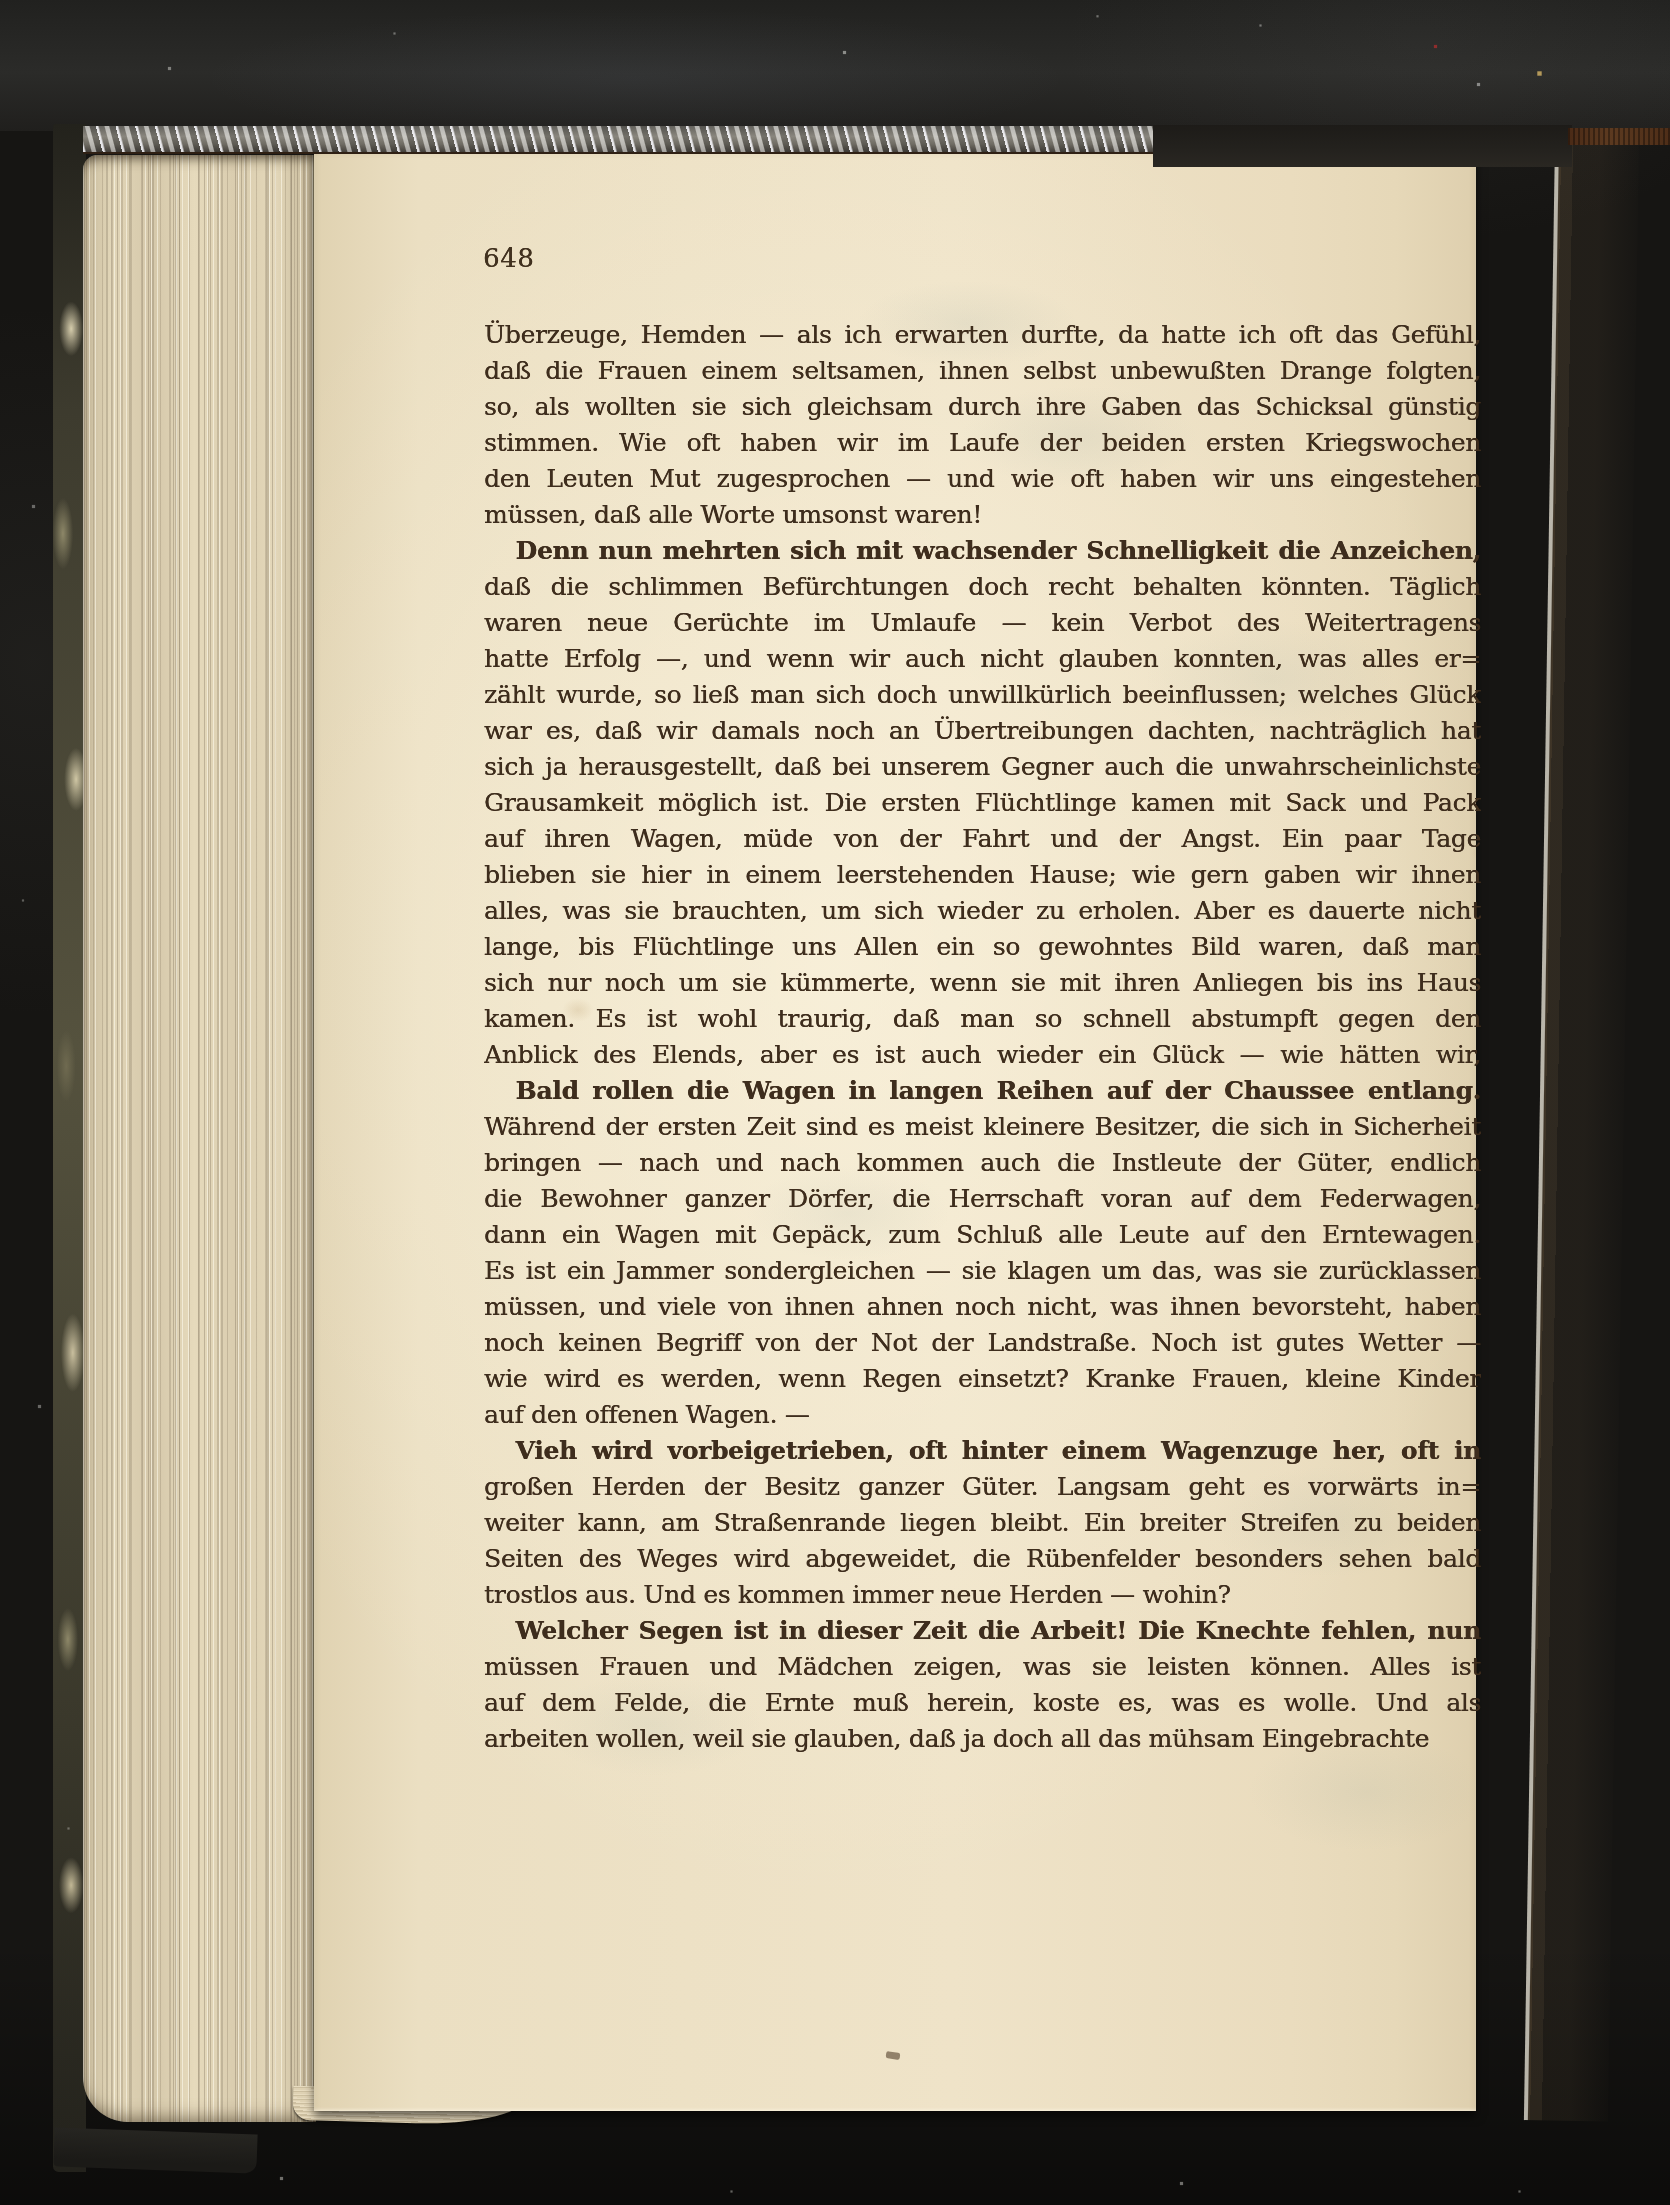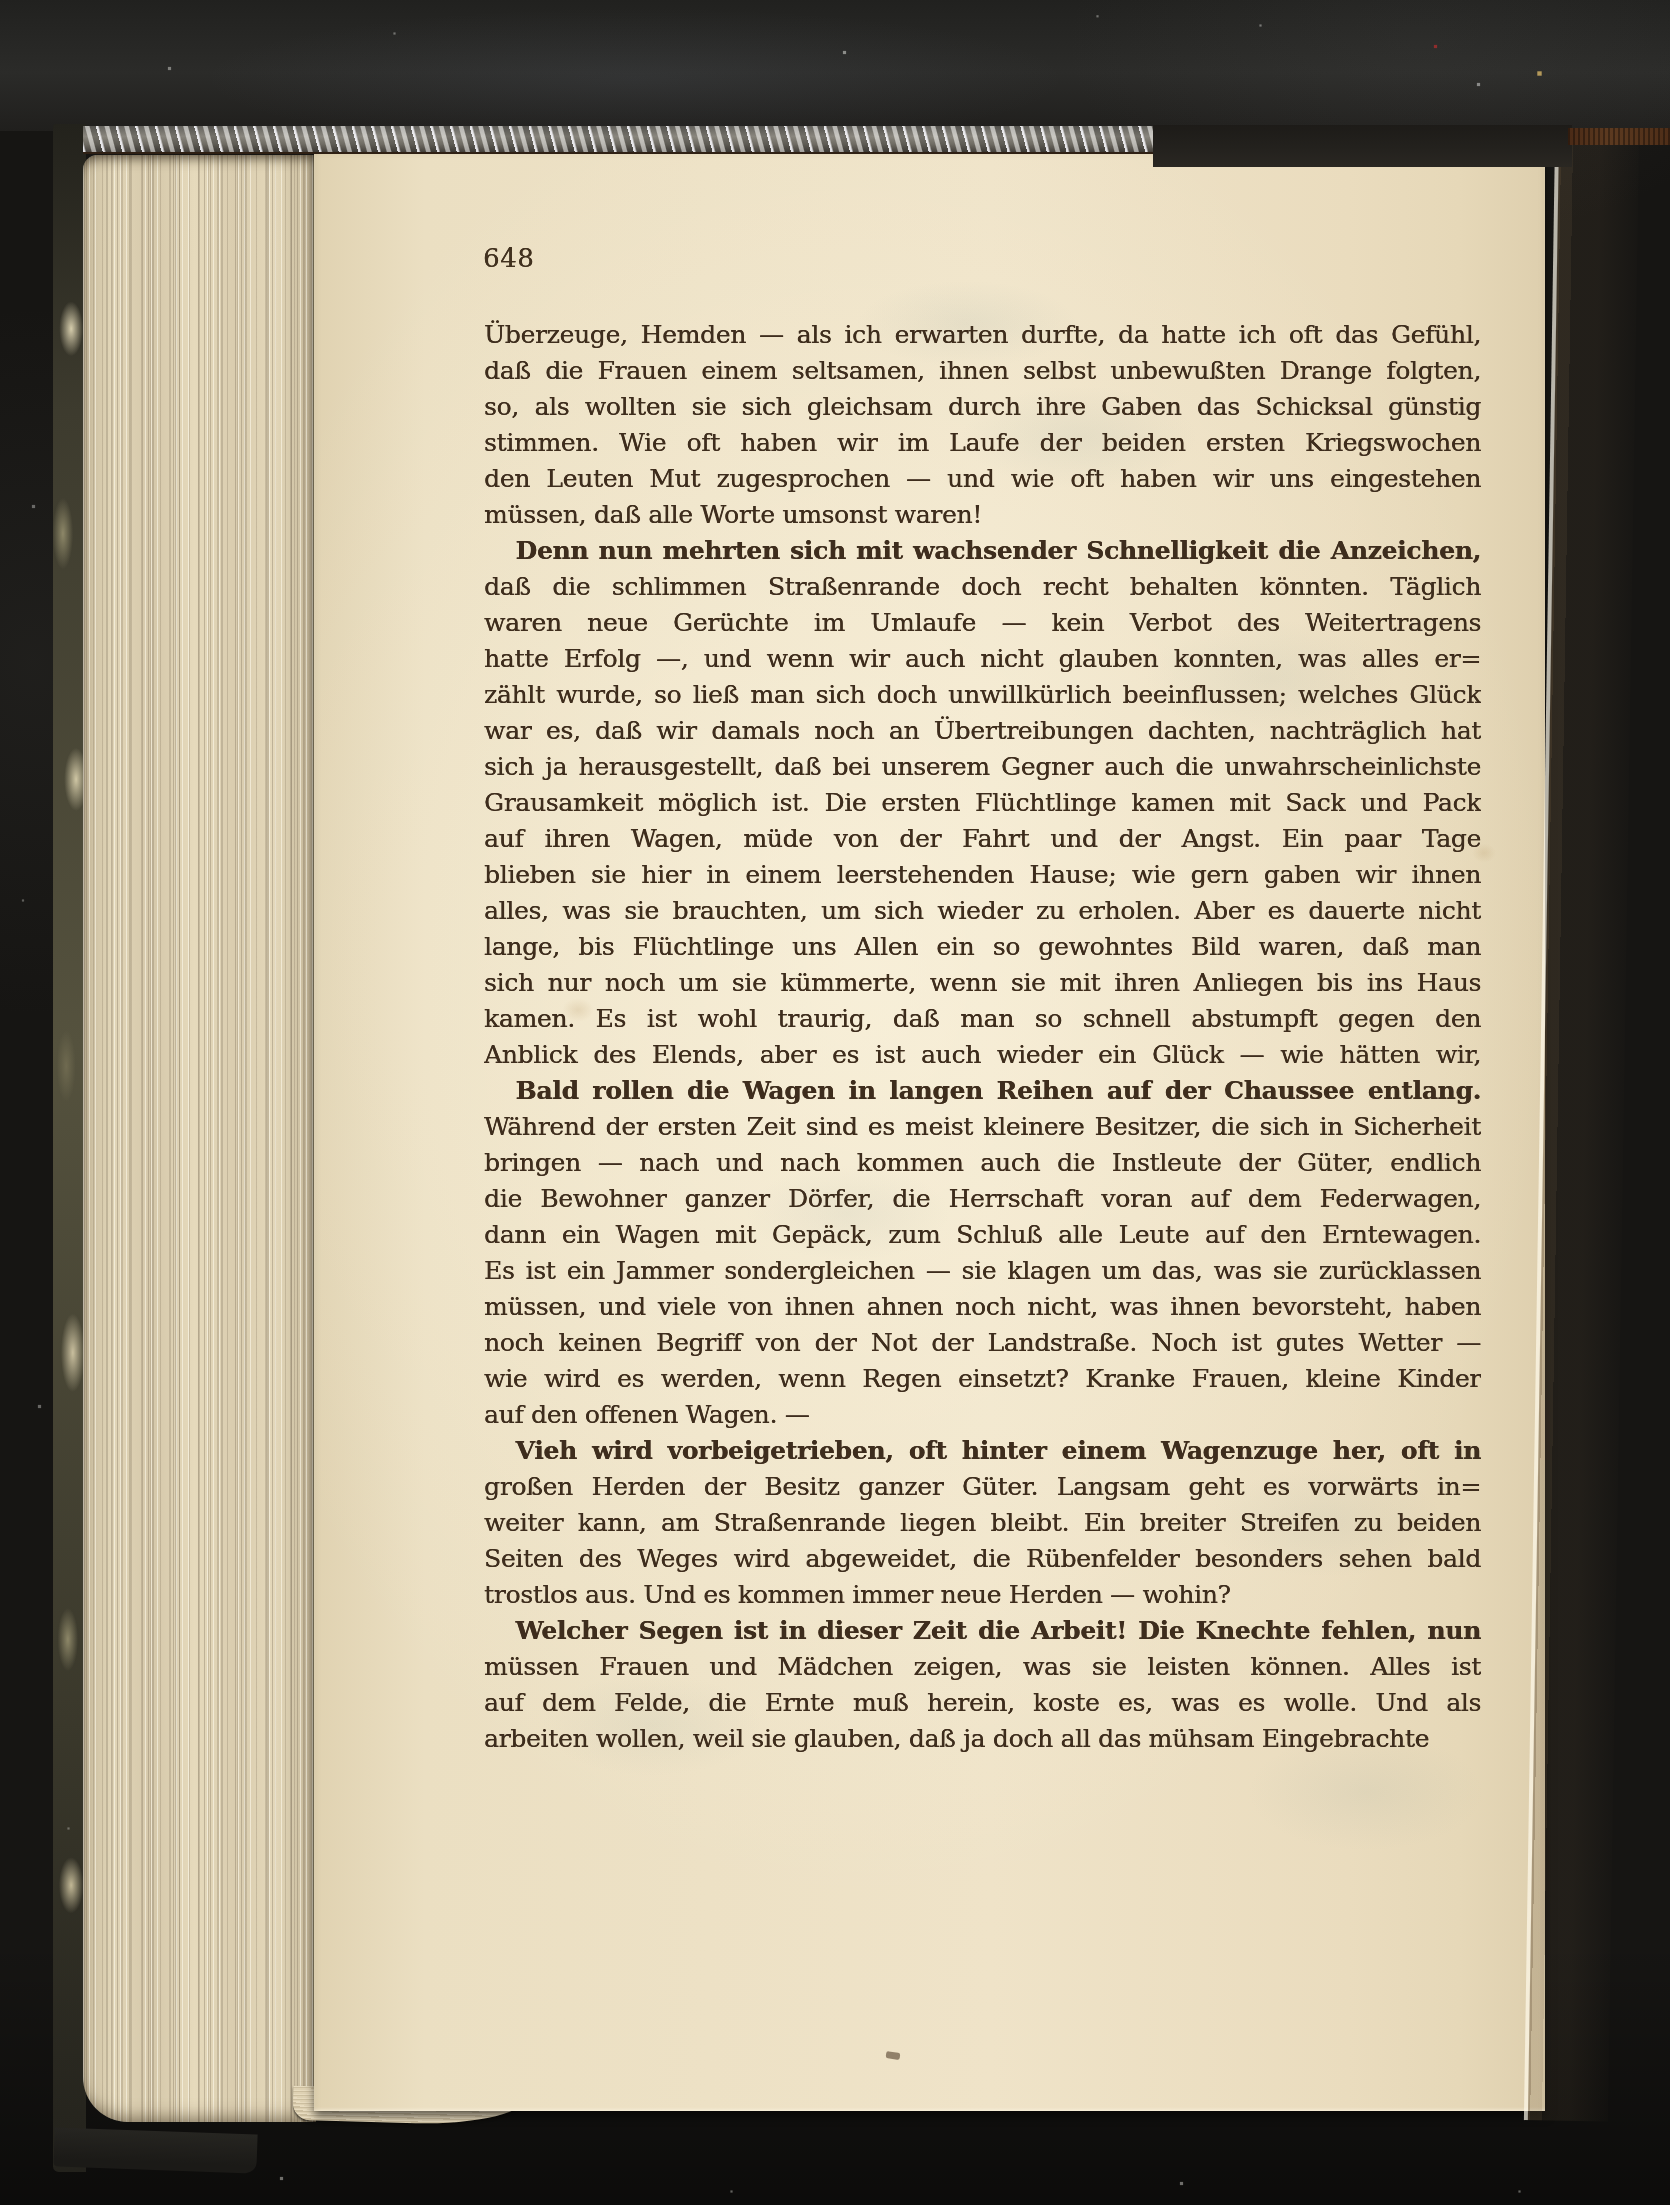--- a/index.html
+++ b/index.html
@@ -40,27 +40,27 @@
       linear-gradient(90deg,#c3b698 0%,#e2d6b8 12%,#d5c8aa 30%,#e6dabc 48%,#d9ccae 66%,#e4d8ba 82%,#cdc0a2 94%,#b4a689 100%);
     border-radius:14.6px 0 0 45px;
     box-shadow:inset 0 10px 12.4px -7.9px rgba(40,30,18,0.85), inset 0 -14.6px 15.8px -10px rgba(60,48,30,0.55);}
   
   .fan-edge{position:absolute;left:293px;top:2089px;width:236px;height:34px;
     background:repeating-linear-gradient(180deg,#e8dcc0 0 1.1px,#cdbfa0 1.1px 2.3px,#dfd2b4 2.3px 3.9px);
     border-radius:0 0 113px 17px / 0 0 31.5px 17px;transform:rotate(1.6deg);
     box-shadow:0 1.7px 2.3px rgba(10,8,5,0.7);}
 
   
-  .page{position:absolute;left:314px;top:144px;width:1231px;height:1967px;
+  .page{position:absolute;left:314px;top:144px;width:1120px;height:1967px;
     background:
       radial-gradient(ellipse 956px 1294px at 45% 42%, rgba(255,249,230,0.55), rgba(255,249,230,0) 72%),
       linear-gradient(90deg,#e0d2b1 0%,#ebdfc2 9%,#efe3c8 55%,#eadcbe 84%,#e6d8b8 93%,#decfae 100%);
     box-shadow:inset 0 9px 11.3px -6.8px rgba(70,55,35,0.50),
                inset 0 -2.8px 3.9px -1.7px rgba(255,250,232,0.75),
-               0 5.6px 9px rgba(0,0,0,0.55);}
+               0 5.6px 9px rgba(0,0,0,0.55);padding-left:42px;}
   
   .ghost{position:absolute;left:0;top:0;width:100%;height:100%;pointer-events:none;
     background:
       radial-gradient(ellipse 158px 62px at 653px 180px, rgba(143,160,152,0.12), rgba(0,0,0,0) 70%),
       radial-gradient(ellipse 169px 73px at 765px 293px, rgba(143,160,152,0.12), rgba(0,0,0,0) 70%),
       radial-gradient(ellipse 180px 84px at 956px 534px, rgba(143,160,152,0.11), rgba(0,0,0,0) 70%),
       radial-gradient(ellipse 146px 68px at 534px 1069px, rgba(143,160,152,0.10), rgba(0,0,0,0) 70%),
       radial-gradient(ellipse 169px 79px at 1013px 1378px, rgba(143,160,152,0.11), rgba(0,0,0,0) 70%),
       radial-gradient(ellipse 158px 73px at 338px 1581px, rgba(143,160,152,0.10), rgba(0,0,0,0) 70%),
       radial-gradient(ellipse 169px 84px at 1052px 1648px, rgba(143,160,152,0.11), rgba(0,0,0,0) 70%),
@@ -131,21 +131,21 @@
     <div class="gutter-crease"></div>
     <div class="page-number">648</div>
     <div class="text-block">
         <div class="line">Überzeuge, Hemden — als ich erwarten durfte, da hatte ich oft das Gefühl,</div>
         <div class="line">daß die Frauen einem seltsamen, ihnen selbst unbewußten Drange folgten,</div>
         <div class="line">so, als wollten sie sich gleichsam durch ihre Gaben das Schicksal günstig</div>
         <div class="line">stimmen. Wie oft haben wir im Laufe der beiden ersten Kriegswochen</div>
         <div class="line">den Leuten Mut zugesprochen — und wie oft haben wir uns eingestehen</div>
         <div class="line last">müssen, daß alle Worte umsonst waren!</div>
         <div class="line indent">Denn nun mehrten sich mit wachsender Schnelligkeit die Anzeichen,</div>
-        <div class="line">daß die schlimmen Straßenrande doch recht behalten könnten. Täglich</div>
+        <div class="line">daß die schlimmen Befürchtungen doch recht behalten könnten. Täglich</div>
         <div class="line">waren neue Gerüchte im Umlaufe — kein Verbot des Weitertragens</div>
         <div class="line">hatte Erfolg —, und wenn wir auch nicht glauben konnten, was alles er=</div>
         <div class="line">zählt wurde, so ließ man sich doch unwillkürlich beeinflussen; welches Glück</div>
         <div class="line">war es, daß wir damals noch an Übertreibungen dachten, nachträglich hat</div>
         <div class="line">sich ja herausgestellt, daß bei unserem Gegner auch die unwahrscheinlichste</div>
         <div class="line">Grausamkeit möglich ist. Die ersten Flüchtlinge kamen mit Sack und Pack</div>
         <div class="line">auf ihren Wagen, müde von der Fahrt und der Angst. Ein paar Tage</div>
         <div class="line">blieben sie hier in einem leerstehenden Hause; wie gern gaben wir ihnen</div>
         <div class="line">alles, was sie brauchten, um sich wieder zu erholen. Aber es dauerte nicht</div>
         <div class="line">lange, bis Flüchtlinge uns Allen ein so gewohntes Bild waren, daß man</div>

